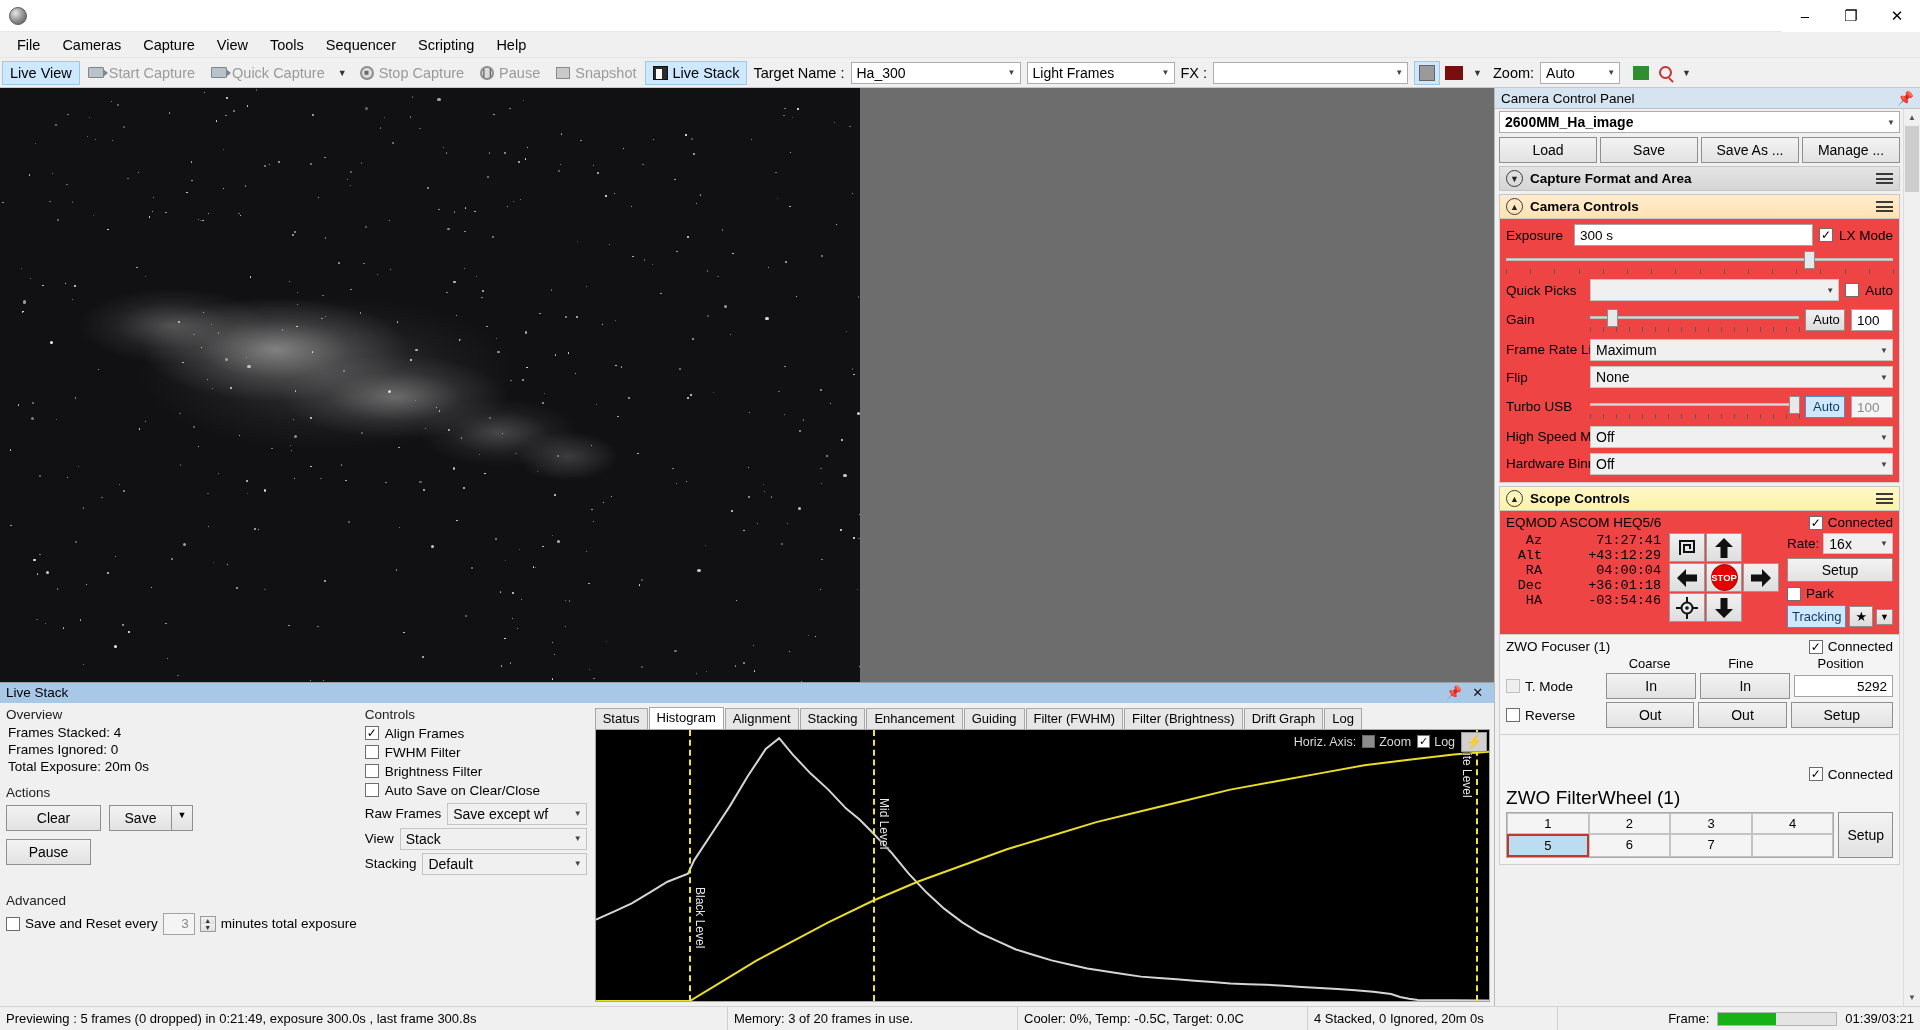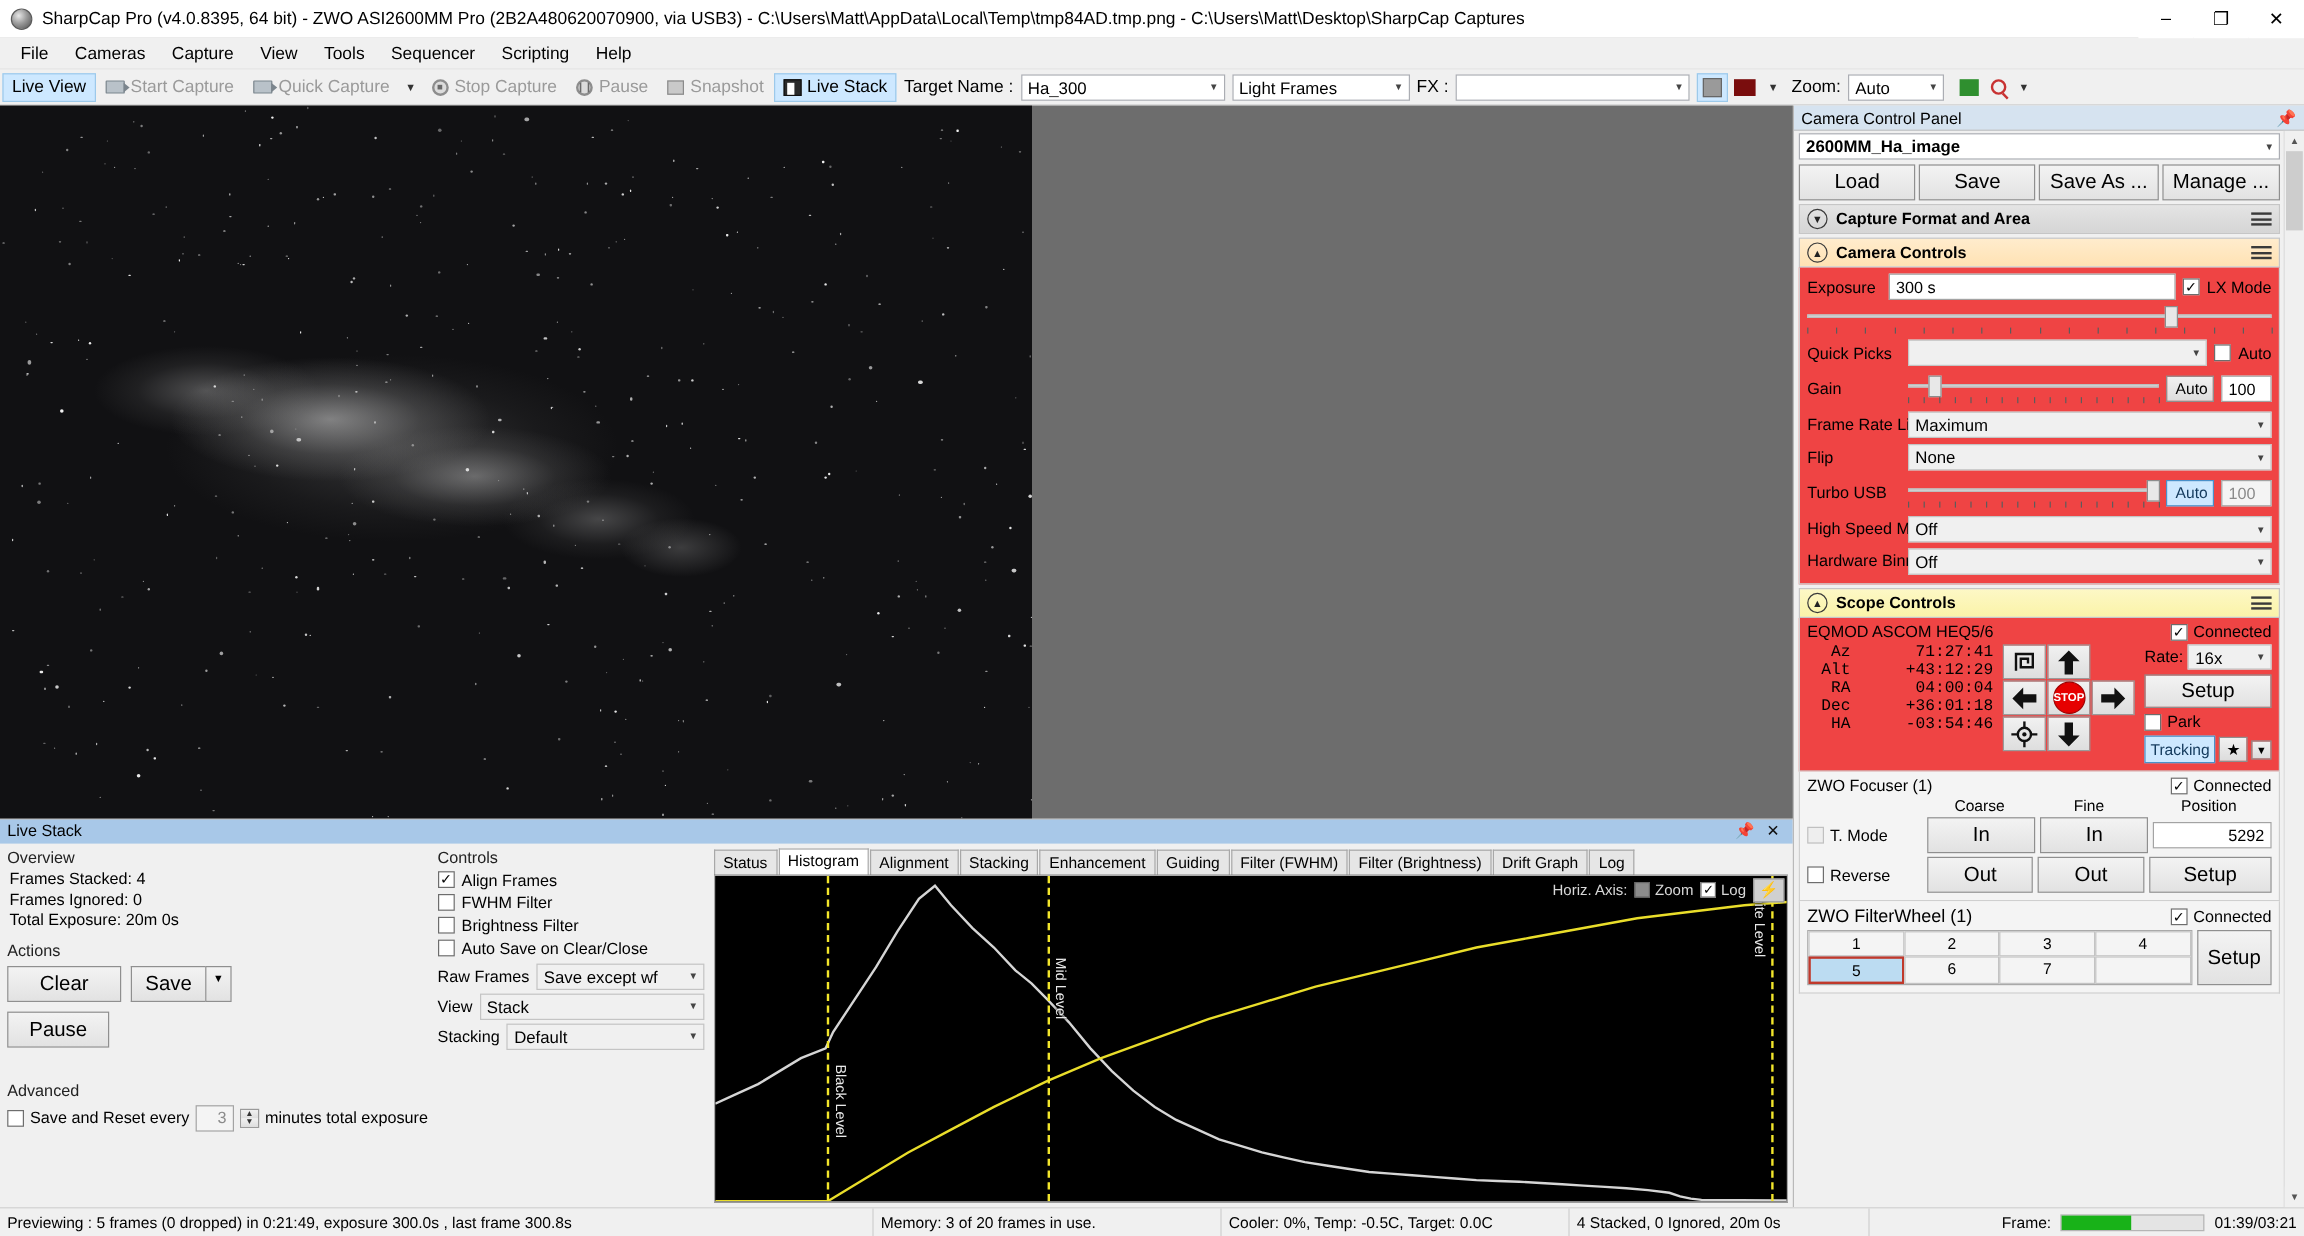--- a/index.html
+++ b/index.html
@@ -136,21 +136,21 @@
   .ls-left { flex: 0 0 215px; padding: 2px 4px 0 6px; }
   .ls-mid { flex: 0 0 230px; padding: 2px 4px 0 4px; }
   .ls-right { flex: 1 1 auto; padding: 2px 4px 4px 4px; display: flex; flex-direction: column; min-width: 0; }
 
   .grp { margin-bottom: 6px; }
   .grp-head { font-size: 13.5px; color: #222; padding-bottom: 2px; }
   .kv { font-size: 13.5px; padding: 1px 0 1px 2px; white-space: nowrap; }
 
   .btn {
     background: linear-gradient(#f3f3f3, #e2e2e2);
-    border: 1px solid #8f8f8f; font-size: 17px; color: #000;
+    border: 1px solid #8f8f8f; font-size: 14px; color: #000;
     padding: 4px 8px; text-align: center; white-space: nowrap;
   }
   .btn.disabled { color: #9b9b9b; background: #efefef; border-color: #bdbdbd; }
 
   .chk { display: flex; align-items: center; gap: 6px; font-size: 13.5px; padding: 2px 0; white-space: nowrap; }
   .cbox {
     width: 14px; height: 14px; flex: 0 0 14px; background: #fff; border: 1px solid #6d6d6d;
     display: flex; align-items: center; justify-content: center; font-size: 12px; line-height: 1; color: #000;
   }
   .cbox.disabled { background: #eeeeee; border-color: #c0c0c0; }
@@ -264,21 +264,20 @@
   .progress { width: 120px; height: 14px; background: #e4e4e4; border: 1px solid #b5b5b5; position: relative; }
   .progress > i { position: absolute; left: 0; top: 0; bottom: 0; background: #18b218; }
 </style>
 </head>
 <body>
 
 <div class="app">
 
   <div class="titlebar">
     <div class="title-icon"></div>
-    <div class="title-text">SharpCap Pro (v4.0.8395, 64 bit) - ZWO ASI2600MM Pro (2B2A480620070900, via USB3) - C:\Users\Matt\AppData\Local\Temp\tmp84AD.tmp.png - C:\Users\Matt\Desktop\SharpCap Captures</div>
     <div class="title-spacer"></div>
     <div class="win-btns">
       <div class="win-btn">–</div>
       <div class="win-btn">❐</div>
       <div class="win-btn close">✕</div>
     </div>
   </div>
 
   <div class="menubar">
     <div class="menu-item">File</div>
@@ -1240,21 +1239,21 @@
                 <span style="font-size:13.5px;">Reverse</span>
               </span>
               <span class="btn" style="flex:1;">Out</span>
               <span class="btn" style="flex:1;">Out</span>
               <span class="btn" style="flex:1.2;">Setup</span>
             </div>
           </div>
 
           <div style="border:1px solid #cfcfcf; border-top:none; padding:4px 6px 6px 6px; background:#f4f4f4;">
             <div style="display:flex; align-items:center;">
-              <span style="font-size:15px;">ZWO FilterWheel (1)</span>
+              <span style="font-size:19px;margin-top:48px;">ZWO FilterWheel (1)</span>
               <span style="flex:1 1 auto;"></span>
               <span class="cbox">✓</span>
               <span style="font-size:13.5px; margin-left:5px;">Connected</span>
             </div>
             <div style="display:flex; gap:4px; align-items:stretch; margin-top:3px;">
               <div class="fw-grid" id="fwgrid" style="flex:1 1 auto;">
                   <div class="fw-cell">1</div>
                   <div class="fw-cell">2</div>
                   <div class="fw-cell">3</div>
                   <div class="fw-cell">4</div>

